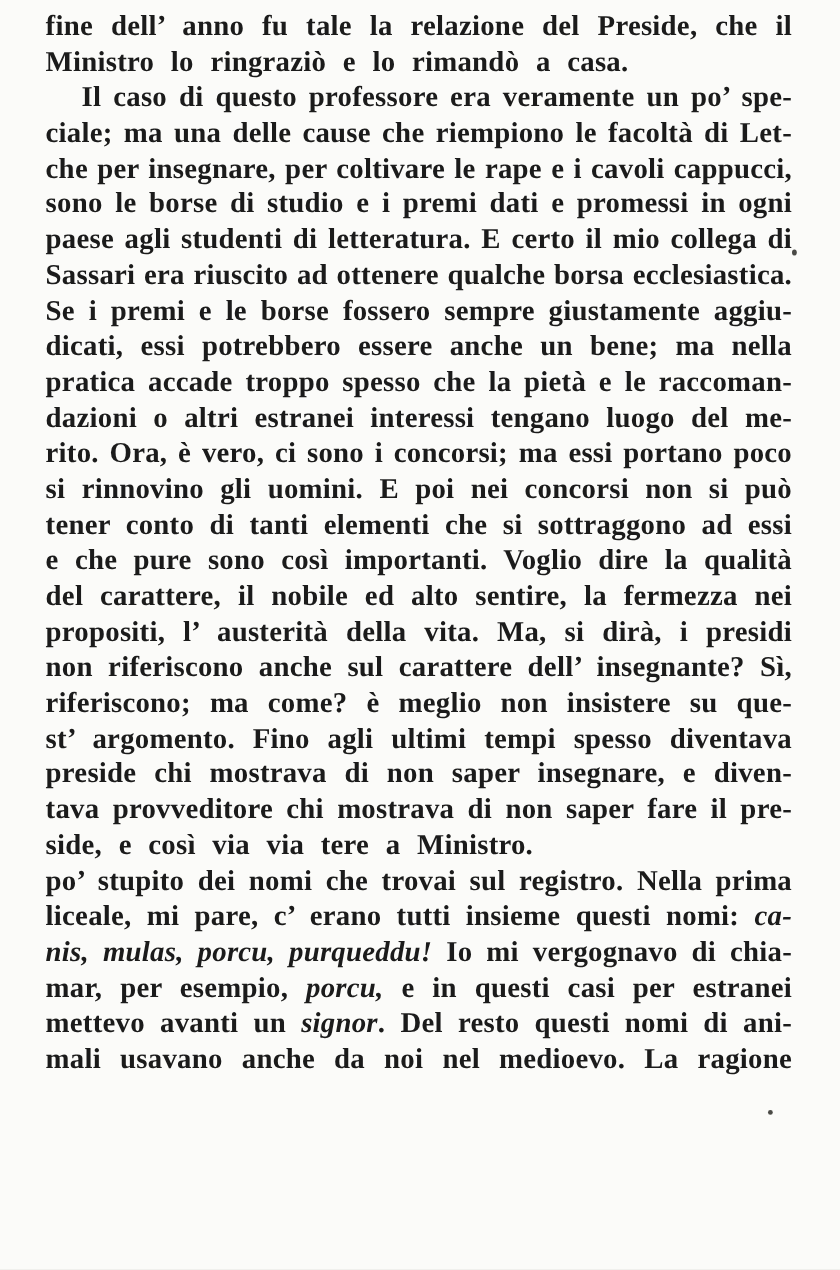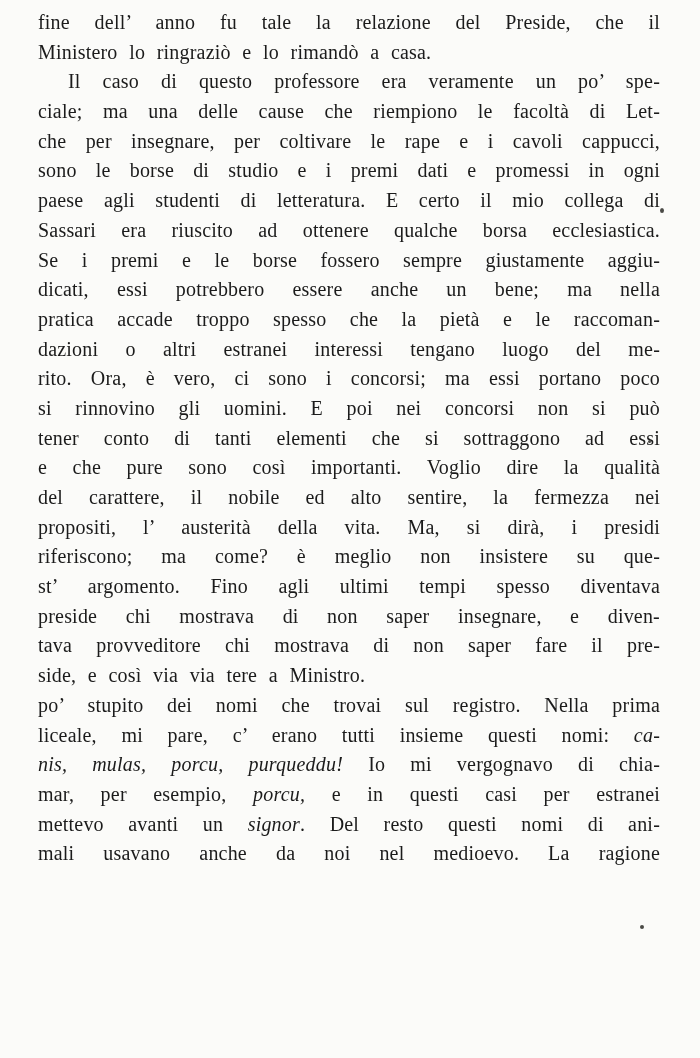--- a/index.html
+++ b/index.html
@@ -16,22 +16,22 @@
     font-family: "Liberation Serif", "DejaVu Serif", serif;
     color: #1b1b1b;
   }
   .text-block {
     position: absolute;
     top: 8px;
     left: 38px;
     width: 622px;
   }
   .line {
-    font-size: 20px;
-    font-weight: normal;
+    font-size: 24px;
+    font-weight: bold;
     line-height: 29.7px;
     height: 29.7px;
     overflow: hidden;
     text-align: left;
     letter-spacing: 0.2px;
   }
   .line.just {
     text-align: justify;
     text-align-last: justify;
   }
@@ -49,37 +49,38 @@
     background: #4a4a46;
     border-radius: 50%;
   }
 </style>
 </head>
 <body>
 
 <div class="page">
   <div class="text-block" id="text-block">
       <div class="line just" style=""><span>fine dell’ anno fu tale la relazione del Preside, che il</span></div>
-      <div class="line lastline" style=""><span>Ministero lo ringraziò e lo rimandò a casa.</span></div>
+      <div class="line lastline" style=""><span>Ministro lo ringraziò e lo rimandò a casa.</span></div>
       <div class="line just indent" style=""><span>Il caso di questo professore era veramente un po’ spe-</span></div>
       <div class="line just" style=""><span>ciale; ma una delle cause che riempiono le facoltà di Let-</span></div>
       <div class="line just" style=""><span>che per insegnare, per coltivare le rape e i cavoli cappucci,</span></div>
       <div class="line just" style=""><span>sono le borse di studio e i premi dati e promessi in ogni</span></div>
       <div class="line just" style=""><span>paese agli studenti di letteratura. E certo il mio collega di</span></div>
       <div class="line just" style=""><span>Sassari era riuscito ad ottenere qualche borsa ecclesiastica.</span></div>
       <div class="line just" style=""><span>Se i premi e le borse fossero sempre giustamente aggiu-</span></div>
       <div class="line just" style=""><span>dicati, essi potrebbero essere anche un bene; ma nella</span></div>
       <div class="line just" style=""><span>pratica accade troppo spesso che la pietà e le raccoman-</span></div>
       <div class="line just" style=""><span>dazioni o altri estranei interessi tengano luogo del me-</span></div>
       <div class="line just" style=""><span>rito. Ora, è vero, ci sono i concorsi; ma essi portano poco</span></div>
       <div class="line just" style=""><span>si rinnovino gli uomini. E poi nei concorsi non si può</span></div>
       <div class="line just" style=""><span>tener conto di tanti elementi che si sottraggono ad essi</span></div>
       <div class="line just" style=""><span>e che pure sono così importanti. Voglio dire la qualità</span></div>
       <div class="line just" style=""><span>del carattere, il nobile ed alto sentire, la fermezza nei</span></div>
       <div class="line just" style=""><span>propositi, l’ austerità della vita. Ma, si dirà, i presidi</span></div>
+      <div class="line just" style=""><span>non riferiscono anche sul carattere dell’ insegnante? Sì,</span></div>
       <div class="line just" style=""><span>riferiscono; ma come? è meglio non insistere su que-</span></div>
       <div class="line just" style=""><span>st’ argomento. Fino agli ultimi tempi spesso diventava</span></div>
       <div class="line just" style=""><span>preside chi mostrava di non saper insegnare, e diven-</span></div>
       <div class="line just" style=""><span>tava provveditore chi mostrava di non saper fare il pre-</span></div>
       <div class="line lastline" style=""><span>side, e così via via tere a Ministro.</span></div>
       <div class="line just" style=""><span>po’ stupito dei nomi che trovai sul registro. Nella prima</span></div>
       <div class="line just" style=""><span>liceale, mi pare, c’ erano tutti insieme questi nomi: </span><span class="it">ca-</span></div>
       <div class="line just" style=""><span class="it">nis, mulas, porcu, purqueddu!</span><span> Io mi vergognavo di chia-</span></div>
       <div class="line just" style=""><span>mar, per esempio, </span><span class="it">porcu,</span><span> e in questi casi per estranei</span></div>
       <div class="line just" style=""><span>mettevo avanti un </span><span class="it">signor</span><span>. Del resto questi nomi di ani-</span></div>

